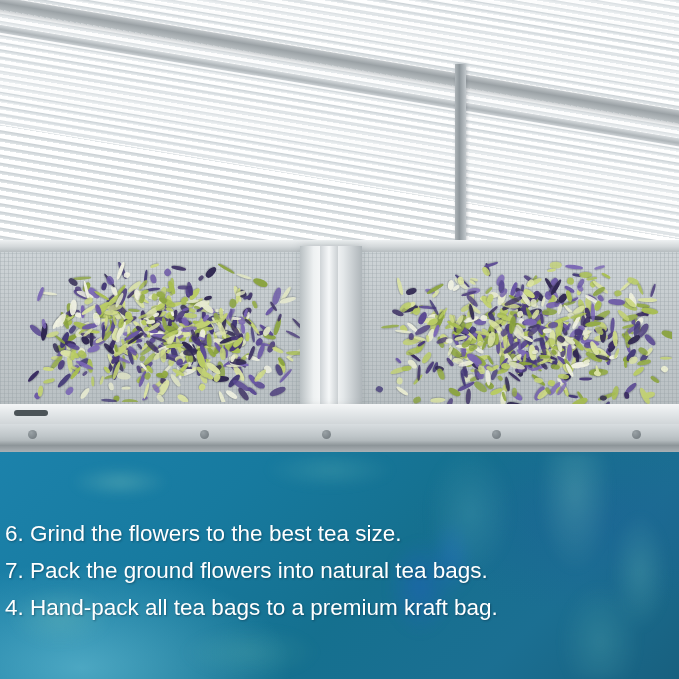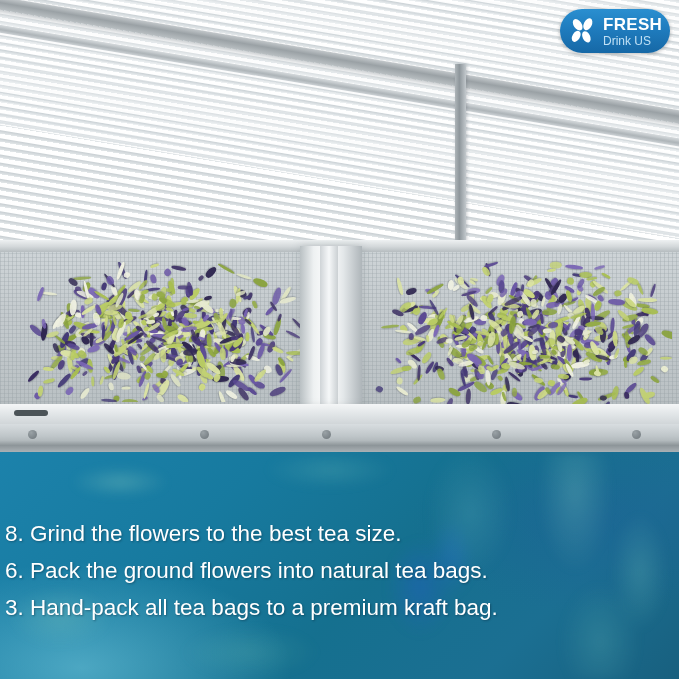--- a/index.html
+++ b/index.html
@@ -1473,41 +1473,25 @@
     <div class="tray-frame-bottom2"></div>
     <div class="slot" style="left:14px"></div>
     <div class="rivet" style="left:28px"></div>
     <div class="rivet" style="left:200px"></div>
     <div class="rivet" style="left:322px"></div>
     <div class="rivet" style="left:492px"></div>
     <div class="rivet" style="left:632px"></div>
     <div class="metal-strip"></div>
   </div>
 
-  <div class="logo">
-    <span class="logo-mark">
-      <svg viewBox="0 0 32 32" width="31" height="31" aria-hidden="true">
-        <g fill="#ffffff">
-          <ellipse cx="11" cy="9" rx="4.1" ry="6.6" transform="rotate(-34 11 9)"></ellipse>
-          <ellipse cx="21.5" cy="8.5" rx="4.1" ry="6.6" transform="rotate(26 21.5 8.5)"></ellipse>
-          <ellipse cx="9.5" cy="21" rx="3.9" ry="6.2" transform="rotate(30 9.5 21)"></ellipse>
-          <ellipse cx="20" cy="21.5" rx="3.9" ry="6.2" transform="rotate(-26 20 21.5)"></ellipse>
-        </g>
-      </svg>
-    </span>
-    <span class="logo-text">
-      <span class="logo-fresh">FRESH</span>
-      <span class="logo-drink">Drink US</span>
-    </span>
-  </div>
 
   <div class="panel">
     <div class="panel-tex"></div>
     <div class="panel-content">
       <ul class="steps" id="steps-list">
-          <li class="step">8. Grind the flowers to the best tea size.</li>
-          <li class="step">6. Pack the ground flowers into natural tea bags.</li>
-          <li class="step">3. Hand-pack all tea bags to a premium kraft bag.</li>
+          <li class="step">6. Grind the flowers to the best tea size.</li>
+          <li class="step">7. Pack the ground flowers into natural tea bags.</li>
+          <li class="step">4. Hand-pack all tea bags to a premium kraft bag.</li>
         </ul>
     </div>
   </div>
 
 </div>
 
 </body></html>

